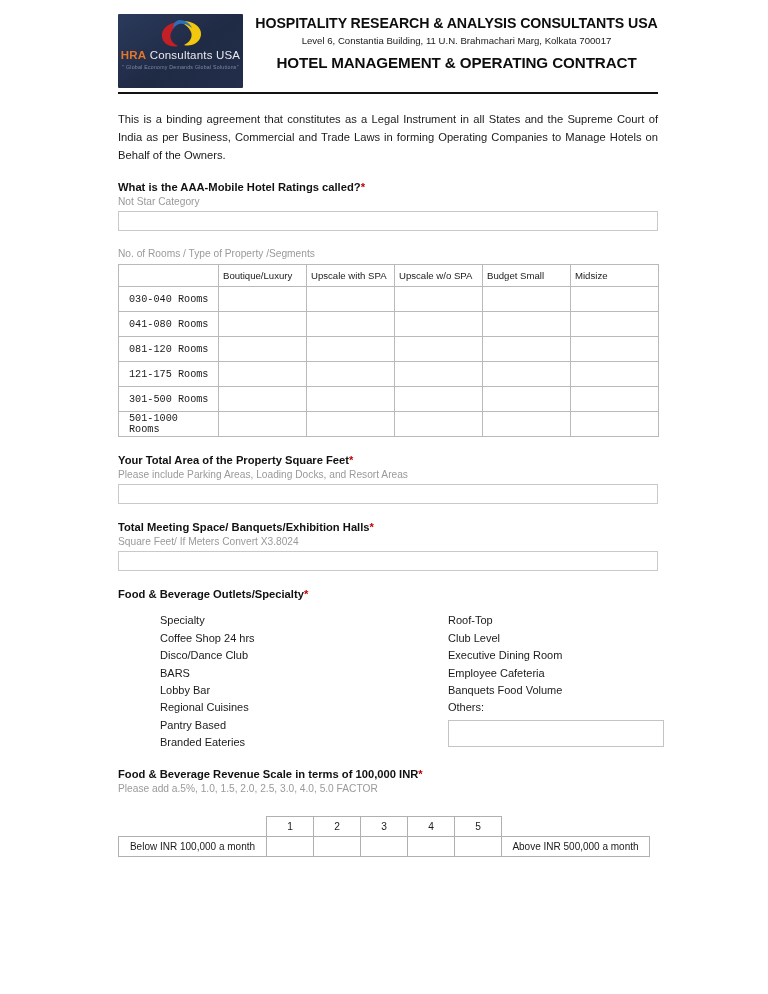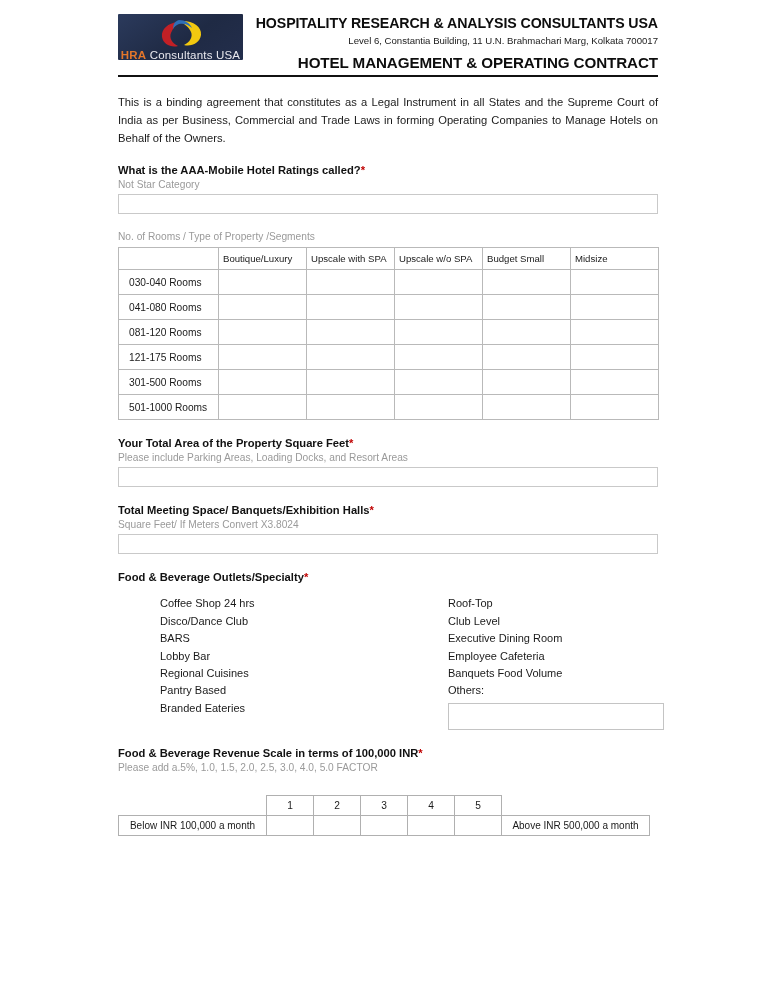--- a/index.html
+++ b/index.html
@@ -30,21 +30,21 @@
   }
 
   
   .header {
     display: flex;
     align-items: stretch;
     gap: 12px;
   }
   .logo {
     width: 125px;
-    height: 46px;
+    height: 74px;
     flex: 0 0 125px;
     background: linear-gradient(145deg, #2b3a5c 0%, #1f2a44 55%, #232e4c 100%);
     position: relative;
     overflow: hidden;
     border-radius: 1px;
   }
   .logo-swirl {
     position: absolute;
     left: 50%;
     top: 4px;
@@ -74,21 +74,21 @@
     text-align: center;
     font-size: 5.2px;
     color: #7f8aa6;
     letter-spacing: 0.25px;
     white-space: nowrap;
   }
   .header-text {
     flex: 1 1 auto;
     display: flex;
     flex-direction: column;
-    align-items: flex-end;
+    align-items: center;
     justify-content: flex-start;
     padding-top: 1px;
   }
   .org-title {
     font-size: 14.2px;
     font-weight: bold;
     letter-spacing: -0.1px;
     white-space: nowrap;
     color: #0d0d0d;
   }
@@ -158,20 +158,21 @@
     height: 21px;
     padding: 0 4px;
     color: #1a1a1a;
   }
   table.grid th { text-align: left; }
   table.grid td.rowlab {
     text-align: left;
     padding-left: 10px;
     font-size: 10.2px;
     height: 24px;
+    font-family: Liberation Mono, monospace;
   }
   table.grid .corner { border: 1px solid #b9b9b9; }
   col.c0 { width: 100px; }
   col.cx { width: 88px; }
 
   
   .fb-wrap {
     margin-top: 12px;
     display: flex;
   }
@@ -336,20 +337,21 @@
     <div class="section">
       <div class="q-label"><span>Total Meeting Space/ Banquets/Exhibition Halls</span><span class="req">*</span></div>
       <div class="hint">Square Feet/ If Meters Convert X3.8024</div>
       <div class="textbox"></div>
     </div>
 
     <div class="section">
       <div class="q-label"><span>Food &amp; Beverage Outlets/Specialty</span><span class="req">*</span></div>
       <div class="fb-wrap">
         <div class="fb-col-left">
+          <div class="fb-item">Specialty</div>
           <div class="fb-item">Coffee Shop 24 hrs</div>
           <div class="fb-item">Disco/Dance Club</div>
           <div class="fb-item">BARS</div>
           <div class="fb-item">Lobby Bar</div>
           <div class="fb-item">Regional Cuisines</div>
           <div class="fb-item">Pantry Based</div>
           <div class="fb-item">Branded Eateries</div>
         </div>
         <div class="fb-col-right">
           <div class="fb-item">Roof-Top</div>

